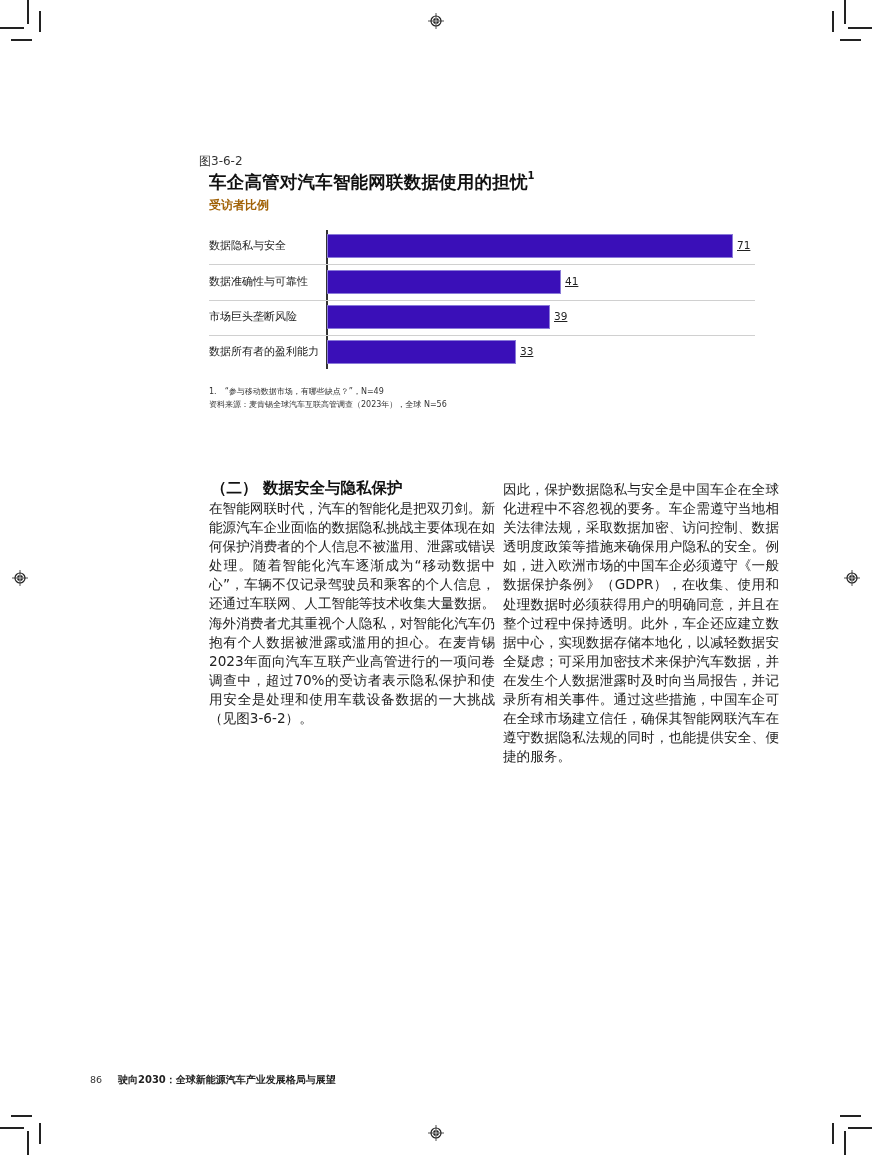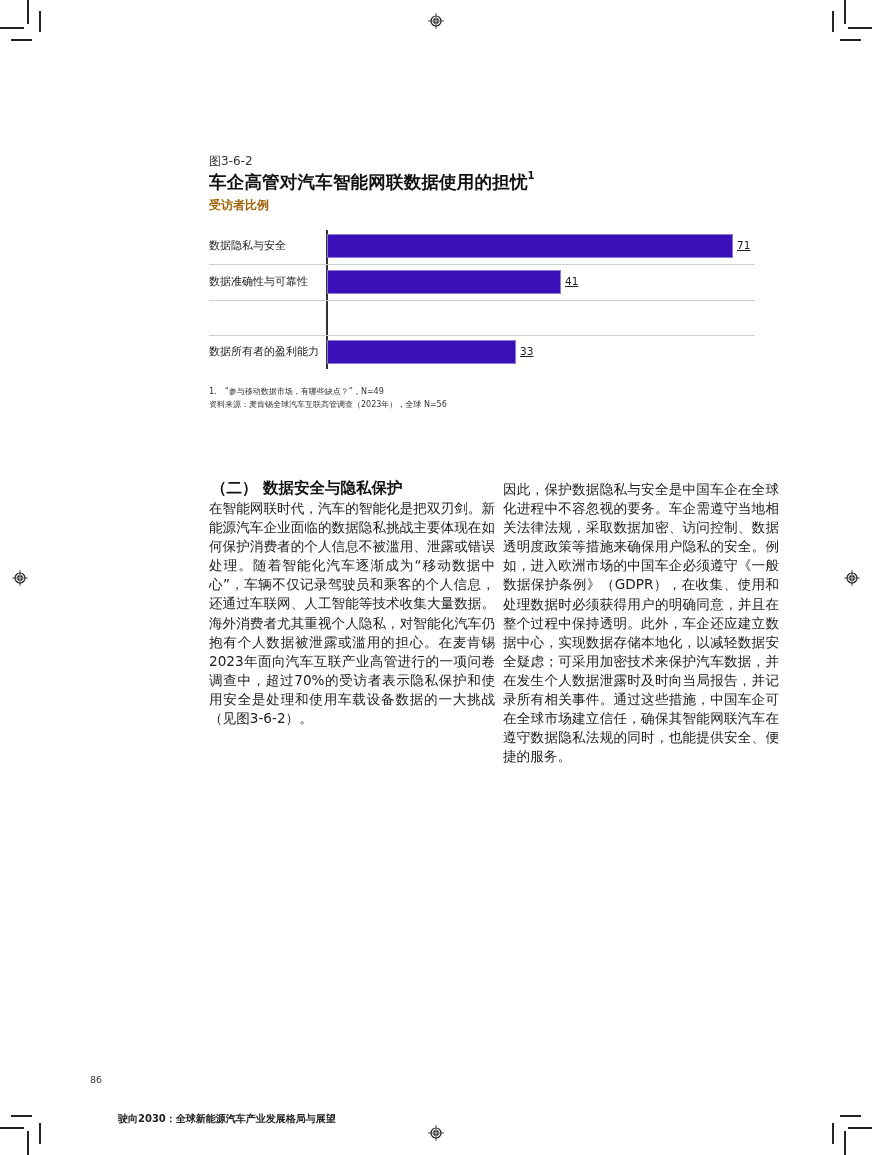--- a/index.html
+++ b/index.html
@@ -3,39 +3,39 @@
 <meta charset="utf-8">
 <style>
   html, body { margin:0; padding:0; background:#fff; }
   body { width:872px; height:1155px; position:relative; overflow:hidden;
          font-family:"DejaVu Sans", "Liberation Sans", sans-serif; color:#1a1a1a; }
   .abs { position:absolute; }
   
   .cm { position:absolute; background:#222; }
   .reg { position:absolute; width:16px; height:16px; }
   
-  .fig-label { left:209px; top:153px; font-size:12px; color:#333; }
+  .fig-label { left:199px; top:153px; font-size:12px; color:#333; }
   .fig-title { left:209px; top:170px; font-size:17.5px; font-weight:bold; color:#111; letter-spacing:0.2px; }
   .fig-title sup { font-size:10px; vertical-align:top; position:relative; top:0px; }
   .fig-sub { left:209px; top:197px; font-size:12px; font-weight:bold; color:#a16207; }
   .chart { left:209px; top:230px; width:548px; height:140px; }
   .axis { position:absolute; left:117px; top:0; width:1.5px; height:139px; background:#333; }
   .row { position:absolute; left:0; width:546px; height:34px; }
   .row .lbl { position:absolute; left:0; top:8px; font-size:11px; color:#222; }
   .row .bar { position:absolute; left:118px; top:4px; height:24px; background:#3a0fb8; border:1px solid #8a7ad8; box-sizing:border-box; }
   .row .val { position:absolute; top:9px; font-size:10.5px; color:#222;text-decoration:underline; }
   .sep { position:absolute; left:0; width:546px; height:1px; background:#d0d0d0; }
   .note { left:209px; font-size:8px; color:#333; }
   
   .sec-head { left:211px; top:478px; font-size:15.5px; font-weight:bold; color:#111; }
   .col { font-size:13.6px; line-height:19.1px; color:#222; text-align:justify; }
   .col1 { left:209px; top:499px; width:286px; }
   .col2 { left:503px; top:480px; width:276px; }
   .footer-num { left:90px; top:1074px; font-size:9.5px; color:#333; }
-  .footer-title { left:118px; top:1073px; font-size:10px; color:#222; font-weight:bold;margin-top:39px; }
+  .footer-title { left:118px; top:1073px; font-size:10px; color:#222; font-weight:bold; }
 </style>
 </head>
 <body>
 
 <div>
   <div class="cm" style="left:27px;top:0;width:1.5px;height:24px;"></div>
   <div class="cm" style="left:0;top:27px;width:24px;height:1.5px;"></div>
   <div class="cm" style="left:39px;top:11px;width:1.5px;height:21px;"></div>
   <div class="cm" style="left:11px;top:39px;width:21px;height:1.5px;"></div>
 
@@ -102,20 +102,25 @@
   </div>
   <div class="sep" style="top:34px;"></div>
 
   <div class="row" style="top:36px;">
     <span class="lbl">数据准确性与可靠性</span>
     <div class="bar" style="width:234px;"></div>
     <span class="val" style="left:356px;">41</span>
   </div>
   <div class="sep" style="top:70px;"></div>
 
+  <div class="row" style="top:71px;">
+    <span class="lbl">市场巨头垄断风险</span>
+    <div class="bar" style="width:223px;"></div>
+    <span class="val" style="left:345px;">39</span>
+  </div>
   <div class="sep" style="top:105px;"></div>
 
   <div class="row" style="top:106px;">
     <span class="lbl">数据所有者的盈利能力</span>
     <div class="bar" style="width:189px;"></div>
     <span class="val" style="left:311px;text-align:center;">33</span>
   </div>
 </div>
 
 <div class="abs note" style="top:386px;">1.　“参与移动数据市场，有哪些缺点？”，N=49</div>

